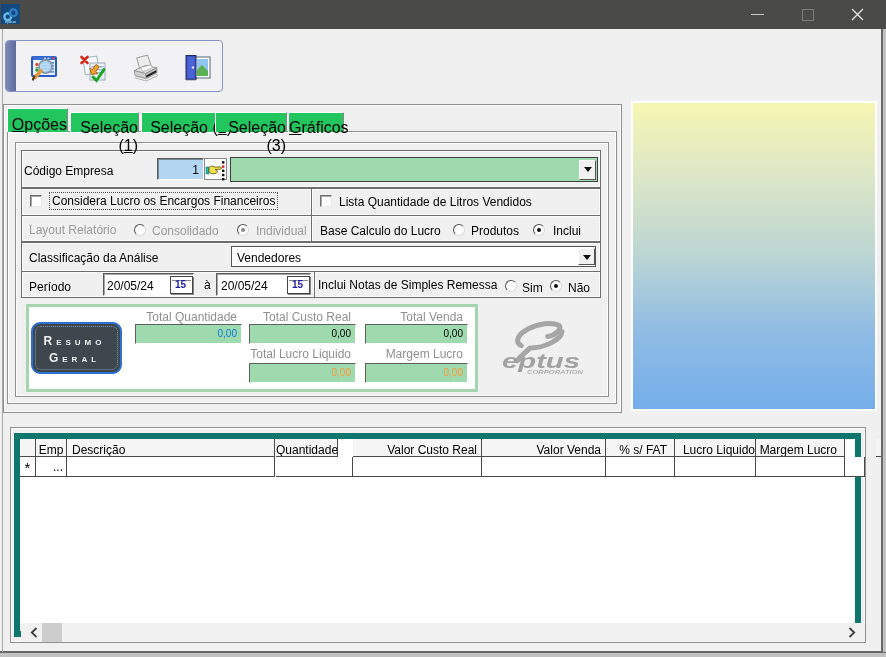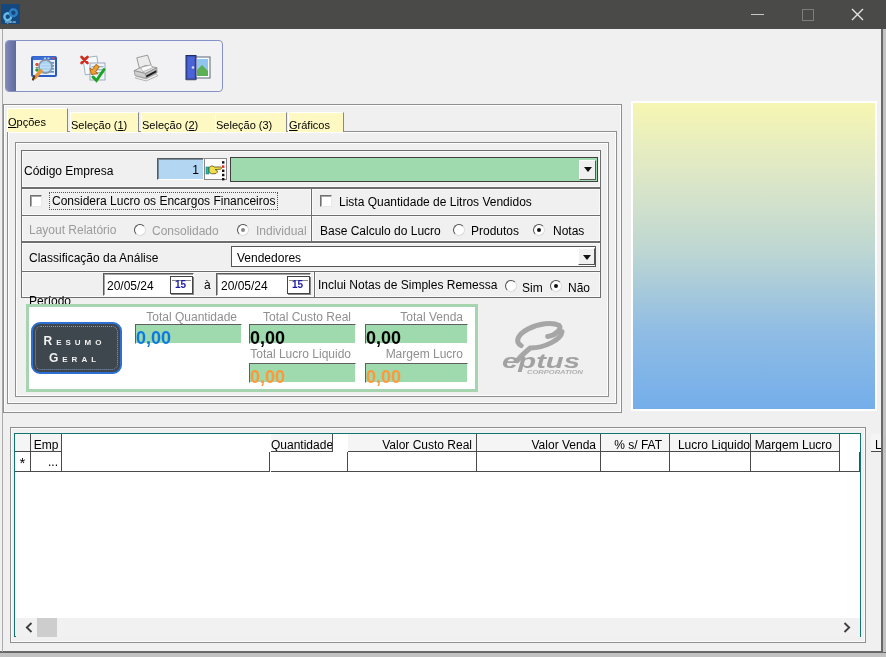--- a/index.html
+++ b/index.html
@@ -18,21 +18,21 @@
 #btn-max::after { content:""; position:absolute; left:18px; top:9px; width:10px; height:10px; border:1px solid #7d7d7d; }
 
 
 #toolbar { position:absolute; left:5px; top:40px; width:218px; height:52px; background:#f2f2f5; border:1px solid #8791c5; border-radius:4px; }
 #toolgrip { position:absolute; left:0px; top:0px; width:10px; height:50px; background:linear-gradient(90deg,#7d88b8,#5f6b9d); border-radius:3px 0 0 3px; }
 .tico { position:absolute; top:13px; width:30px; height:30px; }
 
 
 #tabwrap { position:absolute; left:3px; top:104px; width:619px; height:309px; border:1px solid #8f8f8f; background:#f0f0f0; }
 #tabwrap::before { content:""; position:absolute; left:0; top:0; right:0; bottom:0; border:1px solid #fdfdfd; }
-.tab { position:absolute; background:#fef9c3; border:1px solid #888; border-bottom:none; border-top-color:#fff; border-left-color:#fff; font-size:11px; text-align:left; }
+.tab { position:absolute; background:#22c55e; border:1px solid #888; border-bottom:none; border-top-color:#fff; border-left-color:#fff; font-size:16px; text-align:right; }
 #tab0 { left:7px; top:108px; width:61px; height:24px; padding-top:7px; z-index:3; }
 .tabi { top:112px; height:20px; padding-top:6px; z-index:3; }
 #tab1 { left:70px;  width:69px; }
 #tab2 { left:141px; width:92px; }
 #tab3 { left:215px; width:72px; }
 #tab4 { left:288px; width:56px; }
 #tabpage { position:absolute; left:7px; top:131px; width:610px; height:273px; background:#f0f0f0; border:1px solid #8f8f8f; }
 #innerpanel { position:absolute; left:15px; top:142px; width:594px; height:255px; background:#f0f0f0; border:1px solid #8f8f8f; }
 #innerpanel::before { content:""; position:absolute; left:0; top:0; right:0; bottom:0; border:1px solid #fdfdfd; }
 #tabpage::before { content:""; position:absolute; left:0; top:0; right:0; bottom:0; border:1px solid #fdfdfd; }
@@ -54,30 +54,30 @@
 .rad { position:absolute; width:12px; height:12px; border-radius:50%; background:#fff; border:1px solid; border-color:#4f4f4f #dadada #dadada #4f4f4f; }
 .rad.on::after { content:""; position:absolute; left:3px; top:3px; width:4px; height:4px; border-radius:50%; background:#111; }
 .rad.on.dis::after { background:#888; }
 .gray { color:#9b9b9b; }
 
 
 #sumpanel { position:absolute; left:26px; top:304px; width:452px; height:88px; background:#fff; border:3px solid #a6d4ae; }
 #resumo { position:absolute; left:31px; top:322px; width:91px; height:52px; background:#3e464e; border:2px solid #2d6fd2; border-radius:9px; color:#f2f2f2; font-weight:bold; font-size:12px; letter-spacing:4px; padding-right:4px; font-variant:small-caps; text-align:center; line-height:16.5px; padding-top:9px; }
 #resumo::before { content:""; position:absolute; left:2px; top:2px; right:2px; bottom:2px; border:1px dotted rgba(160,190,230,0.7); border-radius:6px; }
 .slbl { position:absolute; color:#8f8f8f; font-size:12px; text-align:right; padding-right:5px; }
-.sval { position:absolute; height:20px; background:#9fd9ae; border:1px solid; border-color:#5f5f5f #fdfdfd #fdfdfd #5f5f5f; font-size:18px; font-weight:bold; text-align:left; padding:3px 4px 0 0; }
+.sval { position:absolute; height:20px; background:#9fd9ae; border:1px solid; border-color:#5f5f5f #fdfdfd #fdfdfd #5f5f5f; font-size:10px; font-weight:normal; text-align:right; padding:3px 4px 0 0; }
 
 
 #gradpanel { position:absolute; left:631px; top:101px; width:246px; height:310px; background:#fff; padding:2px; }
 #gradinner { width:100%; height:100%; background:linear-gradient(180deg,#f6f6b2 0%, #dfe8c6 22%, #bed7d2 48%, #8fbce4 75%, #74aeea 100%); }
 
 
 #botpanel { position:absolute; left:10px; top:427px; width:856px; height:216px; background:#f0f0f0; border:1px solid #8f8f8f; }
 #botpanel::before { content:""; position:absolute; left:0; top:0; right:0; bottom:0; border:1px solid #fbfbfb; }
-#grid { position:absolute; left:14px; top:433px; width:847px; height:204px; background:#fff; border:1px solid #0f766e;text-decoration:underline; }
+#grid { position:absolute; left:14px; top:433px; width:847px; height:204px; background:#fff; border:6px solid #0f766e;text-decoration:underline; }
 .gh { position:absolute; top:0; height:18px; background:#f5f5f5; border-right:1px solid #4a4a4a; border-bottom:1px solid #4a4a4a; font-size:12px; padding-top:4px; white-space:nowrap; overflow:hidden; }
 .gc { position:absolute; top:18px; height:20px; background:#fff; border-right:1px solid #4a4a4a; border-bottom:1px solid #4a4a4a; font-size:12px; }
 #hscroll { position:absolute; left:1px; top:184px; width:844px; height:19px; background:#f1f1f1; }
 #hthumb { position:absolute; left:21px; top:0px; width:20px; height:19px; background:#cdcdcd; }
 
 .calbtn { position:absolute; width:23px; height:18px; background:#fff; border:1px solid #444; box-shadow:1px 1px 0 #888; }
 .calbtn::after { content:"15"; position:absolute; left:4px; top:2px; font-size:10px; font-weight:bold; color:#1a1aa6; letter-spacing:0px; }
 .calbtn::before { content:""; position:absolute; left:1px; top:1px; right:1px; height:2px; background:#fff; border-bottom:1px solid #888; }
 
 
@@ -203,29 +203,29 @@
 
 <div class="lbl gray" style="left:29px; top:223px;">Layout Relatório</div>
 <div class="rad" style="left:134px; top:224px;"></div>
 <div class="lbl gray" style="left:152px; top:224px;">Consolidado</div>
 <div class="rad on dis" style="left:237px; top:224px;"></div>
 <div class="lbl gray" style="left:256px; top:224px;">Individual</div>
 <div class="lbl" style="left:320px; top:224px;">Base Calculo do Lucro</div>
 <div class="rad" style="left:453px; top:224px;"></div>
 <div class="lbl" style="left:471px; top:224px;">Produtos</div>
 <div class="rad on" style="left:533px; top:224px;"></div>
-<div class="lbl" style="left:553px; top:224px;">Notas</div>
+<div class="lbl" style="left:553px; top:224px;">Inclui</div>
 
 <div class="lbl" style="left:29px; top:251px;">Classificação da Análise</div>
 <div style="position:absolute; left:231px; top:246px; width:365px; height:21px; background:#fff; border:1px solid #555;">
   <div style="position:absolute; left:5px; top:4px;">Vendedores</div>
   <div class="combo-arrow" style="left:346px; top:1px; width:17px; height:17px;"></div>
 </div>
 
-<div class="lbl" style="left:29px; top:294px;">Período</div>
+<div class="lbl" style="left:29px; top:280px;">Período</div>
 <div class="sunken" style="position:absolute; left:103px; top:273px; width:91px; height:23px; background:#fff;">
   <div style="position:absolute; left:3px; top:5px; font-size:12px;">20/05/24</div>
 </div>
 <div class="calbtn" style="left:170px; top:276px;"></div>
 <div class="lbl" style="left:204px; top:278px;">à</div>
 <div class="sunken" style="position:absolute; left:216px; top:273px; width:95px; height:23px; background:#fff;">
   <div style="position:absolute; left:4px; top:5px; font-size:12px;">20/05/24</div>
 </div>
 <div class="calbtn" style="left:287px; top:276px;"></div>
 <div class="lbl" style="left:318px; top:278px;text-align:right;">Inclui Notas de Simples Remessa</div>
@@ -257,20 +257,21 @@
 </svg>
 
 <div id="gradpanel">
     <div id="gradinner"></div>
   </div>
 
 <div id="botpanel"></div>
 <div id="grid">
   <div class="gh" style="left:0px; width:16px;"></div>
   <div class="gh" style="left:16px; width:31px; text-align:center;">Emp</div>
+  <div class="gh" style="left:47px; width:208px; padding-left:5px;">Descrição</div>
   <div class="gh" style="left:256px; width:62px; text-align:left; padding-right:4px;">Quantidade</div>
   <div class="gh" style="left:333px; width:129px; text-align:right; padding-right:4px;">Valor Custo Real</div>
   <div class="gh" style="left:462px; width:124px; text-align:right; padding-right:4px;">Valor Venda</div>
   <div class="gh" style="left:586px; width:69px; text-align:right; padding-right:7px;">% s/ FAT</div>
   <div class="gh" style="left:655px; width:81px; text-align:right; padding-right:0;">Lucro Liquido</div>
   <div class="gh" style="left:736px; width:89px; text-align:right; padding-right:7px;">Margem Lucro</div>
   <div class="gh" style="left:825px; width:20px; padding-left:4px;margin-left:31px;">LL</div>
   <div class="gc" style="left:0px; width:16px; text-align:center; padding-top:2px; font-size:15px;">*</div>
   <div class="gc" style="left:16px; width:31px; text-align:right; padding-right:3px; padding-top:3px;">...</div>
   <div class="gc" style="left:47px; width:208px;"></div>

